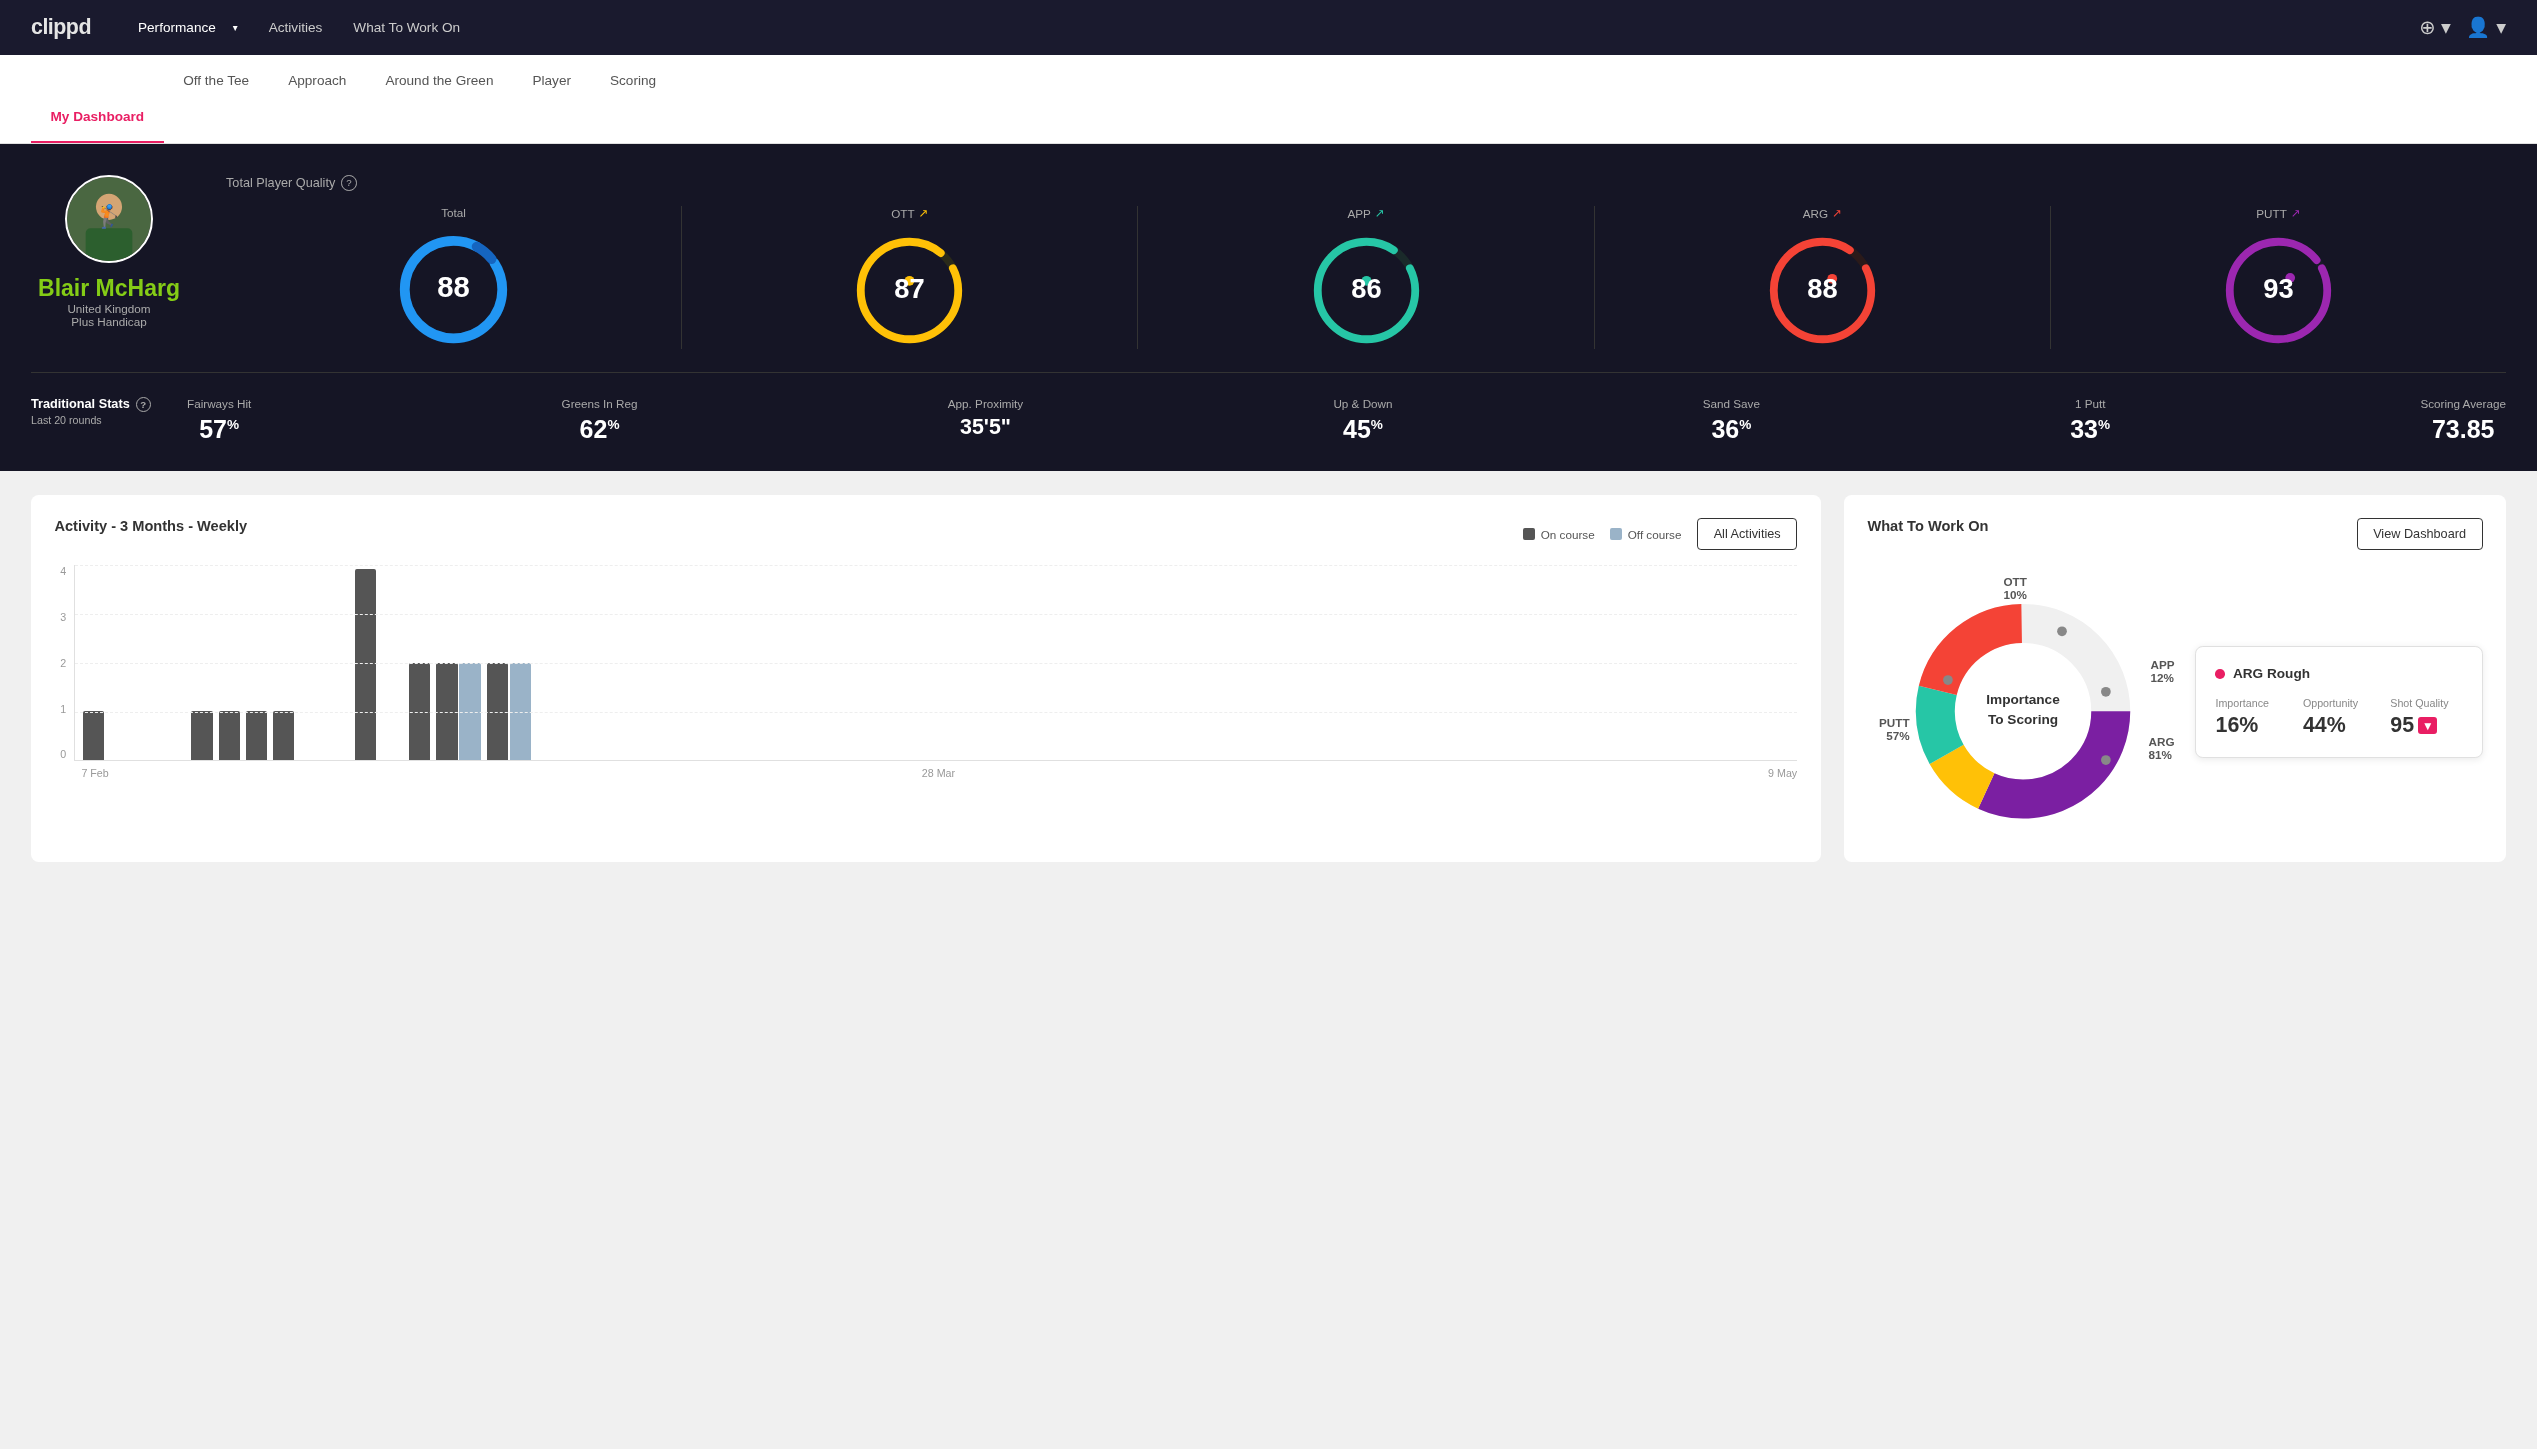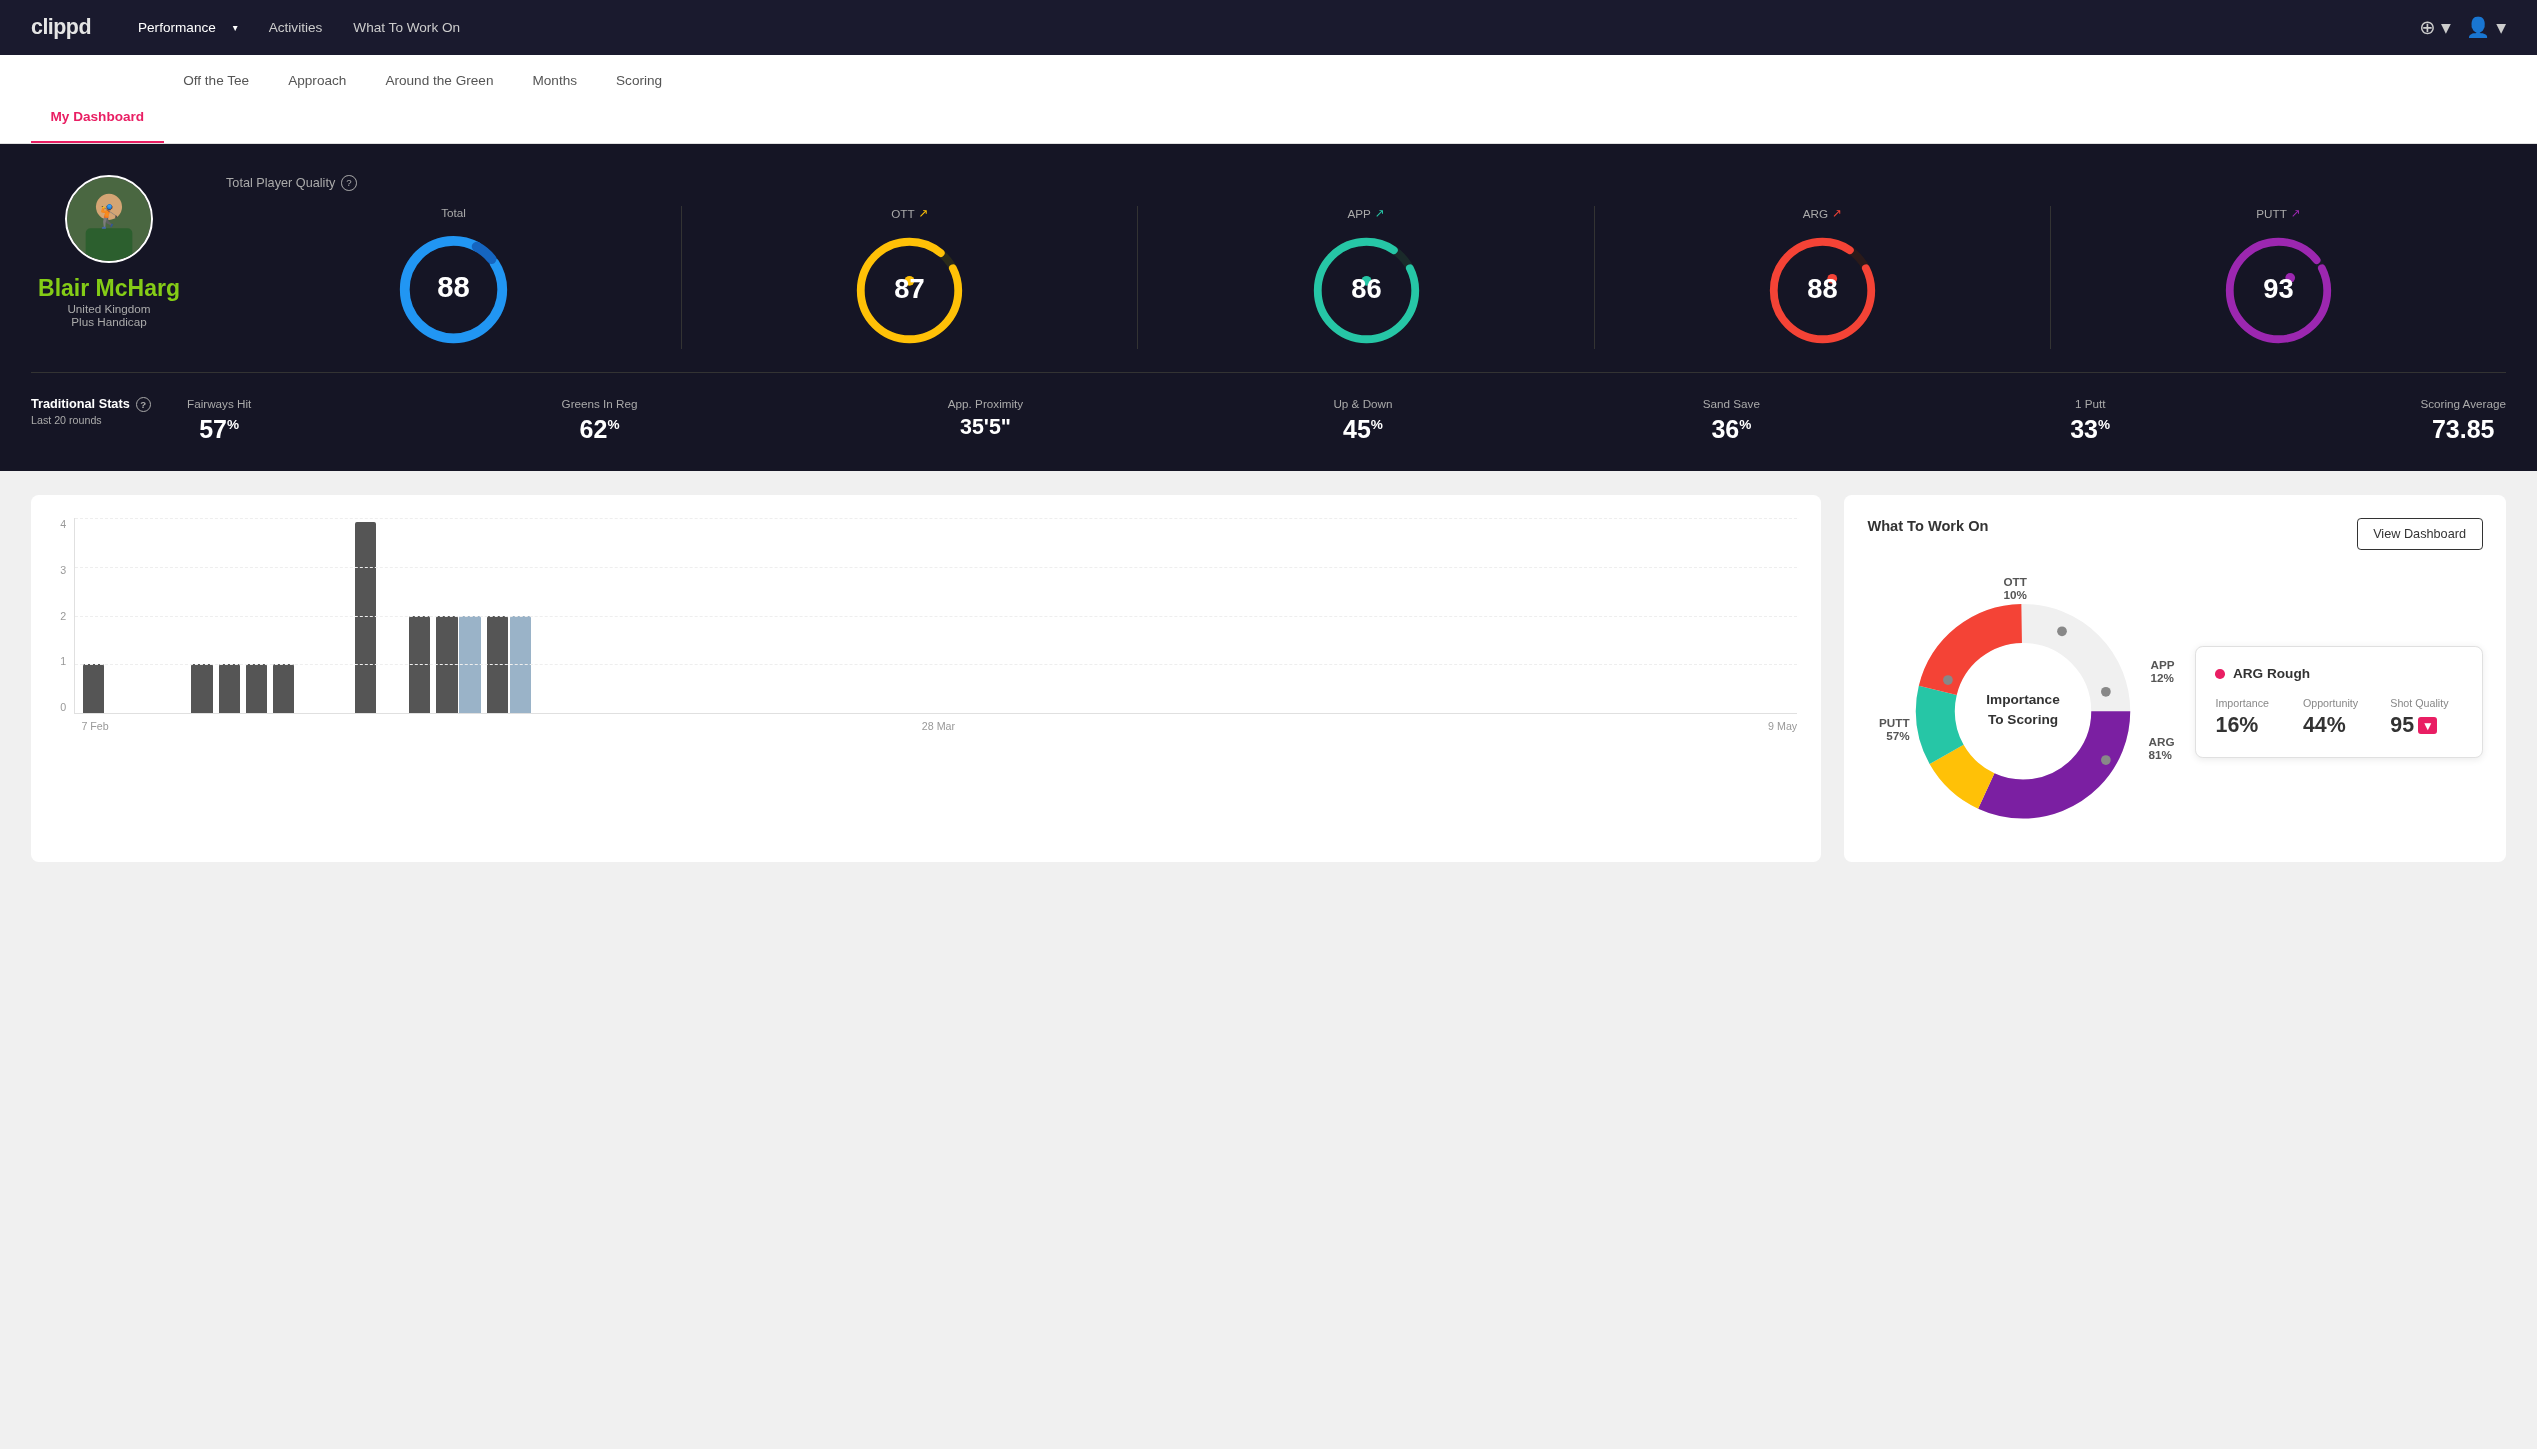--- a/index.html
+++ b/index.html
@@ -113,21 +113,21 @@
     <span class="nav-icon-btn">⊕ ▾</span>
     <span class="nav-icon-btn">👤 ▾</span>
   </div>
 </nav>
 
 <div class="tabs-bar">
   <div class="tab active">My Dashboard</div>
   <div class="tab">Off the Tee</div>
   <div class="tab">Approach</div>
   <div class="tab">Around the Green</div>
-  <div class="tab">Months</div>
+  <div class="tab">Player</div>
   <div class="tab">Scoring</div>
 </div>
 
 <div class="hero">
   <div class="hero-inner">
 
     <div class="player-info">
       <div class="avatar">
         <svg width="88" height="88" viewBox="0 0 90 90" style="font-size:40px">
           <circle cx="45" cy="45" r="45" fill="#4a6741"></circle>
@@ -254,20 +254,36 @@
         <div class="stat-name">Scoring Average</div>
         <div class="stat-value"><span>73.85</span></div>
       </div>
     </div>
   </div>
 </div>
 
 <div class="main-content">
 
   <div class="card activity-card">
+    <div class="card-header">
+      <div class="card-title">Activity - 3 Months - Weekly</div>
+      <div style="display:flex;align-items:center;gap:15.6px;">
+        <div class="legend">
+          <div class="legend-item">
+            <div class="legend-dot" style="background:#555;"></div>
+            <span>On course</span>
+          </div>
+          <div class="legend-item">
+            <div class="legend-dot" style="background:#9ab3c8;"></div>
+            <span>Off course</span>
+          </div>
+        </div>
+        <button class="all-activities-btn">All Activities</button>
+      </div>
+    </div>
 
     <div class="bar-chart" style="position:relative;">
       <div style="display:flex;">
 
         <div style="display:flex;flex-direction:column;justify-content:space-between;height:195px;padding-right:7.8px;font-size:10.7px;color:#999;text-align:right;width:19.5px;">
           <span>4</span>
           <span>3</span>
           <span>2</span>
           <span>1</span>
           <span>0</span>

